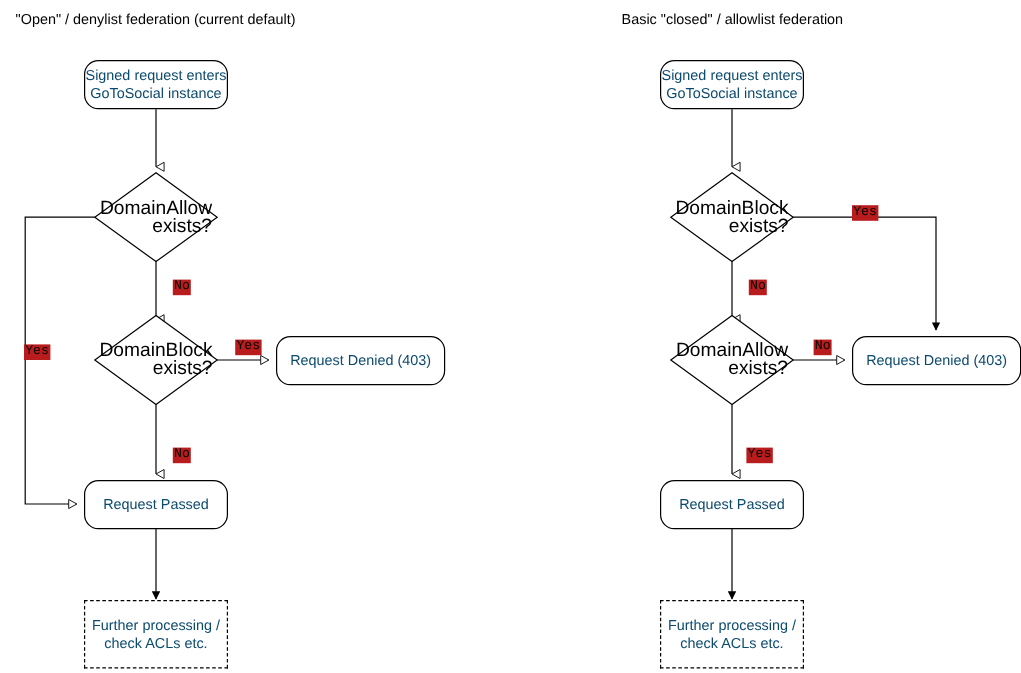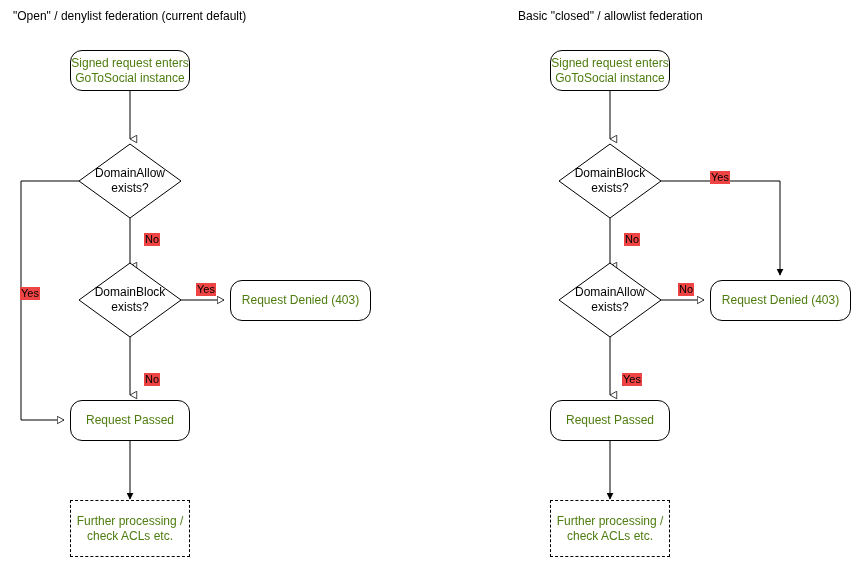--- a/index.html
+++ b/index.html
@@ -34,55 +34,56 @@
 
   .node {
     position: absolute;
     box-sizing: border-box;
     display: flex;
     align-items: center;
     justify-content: center;
     text-align: center;
     font-size: 12px;
     line-height: 15px;
-    color: #4d7c0f;
+    color: #0c4a6e;
     background: #ffffff;
   }
   .rounded {
     border: 1px solid #000000;
     border-radius: 12px;
   }
   .dashed {
     border: 1px dashed #000000;
     border-radius: 0;
     align-items: center;
   }
   .node .label { pointer-events: none; white-space: pre-line; }
   .diamond-text {
     position: absolute;
     left: 0; top: 0;
     width: 100%;
     height: 100%;
     display: flex;
     align-items: center;
     justify-content: center;
-    text-align: center;
-    font-size: 12px;
+    text-align: right;
+    font-size: 16px;
     line-height: 15px;
     white-space: pre-line;
   }
 
   .edge-label {
     position: absolute;
     font-size: 11px;
     line-height: 13px;
     color: #000000;
-    background: #ef4444;
+    background: #b91c1c;
     padding: 0 1px;
     white-space: nowrap;
+    font-family: Liberation Mono, monospace;
   }
 </style>
 </head>
 <body>
 
 <svg id="canvas" width="851" height="561" viewBox="0 0 851 561" xmlns="http://www.w3.org/2000/svg">
   <defs>
     <marker id="open-arrow-down" viewBox="0 0 12 12" refX="6" refY="10" markerWidth="9" markerHeight="9" orient="auto-start-reverse">
       <path d="M 1 1 L 11 1 L 6 10 Z" fill="#ffffff" stroke="#000000" stroke-width="1"></path>
     </marker>

